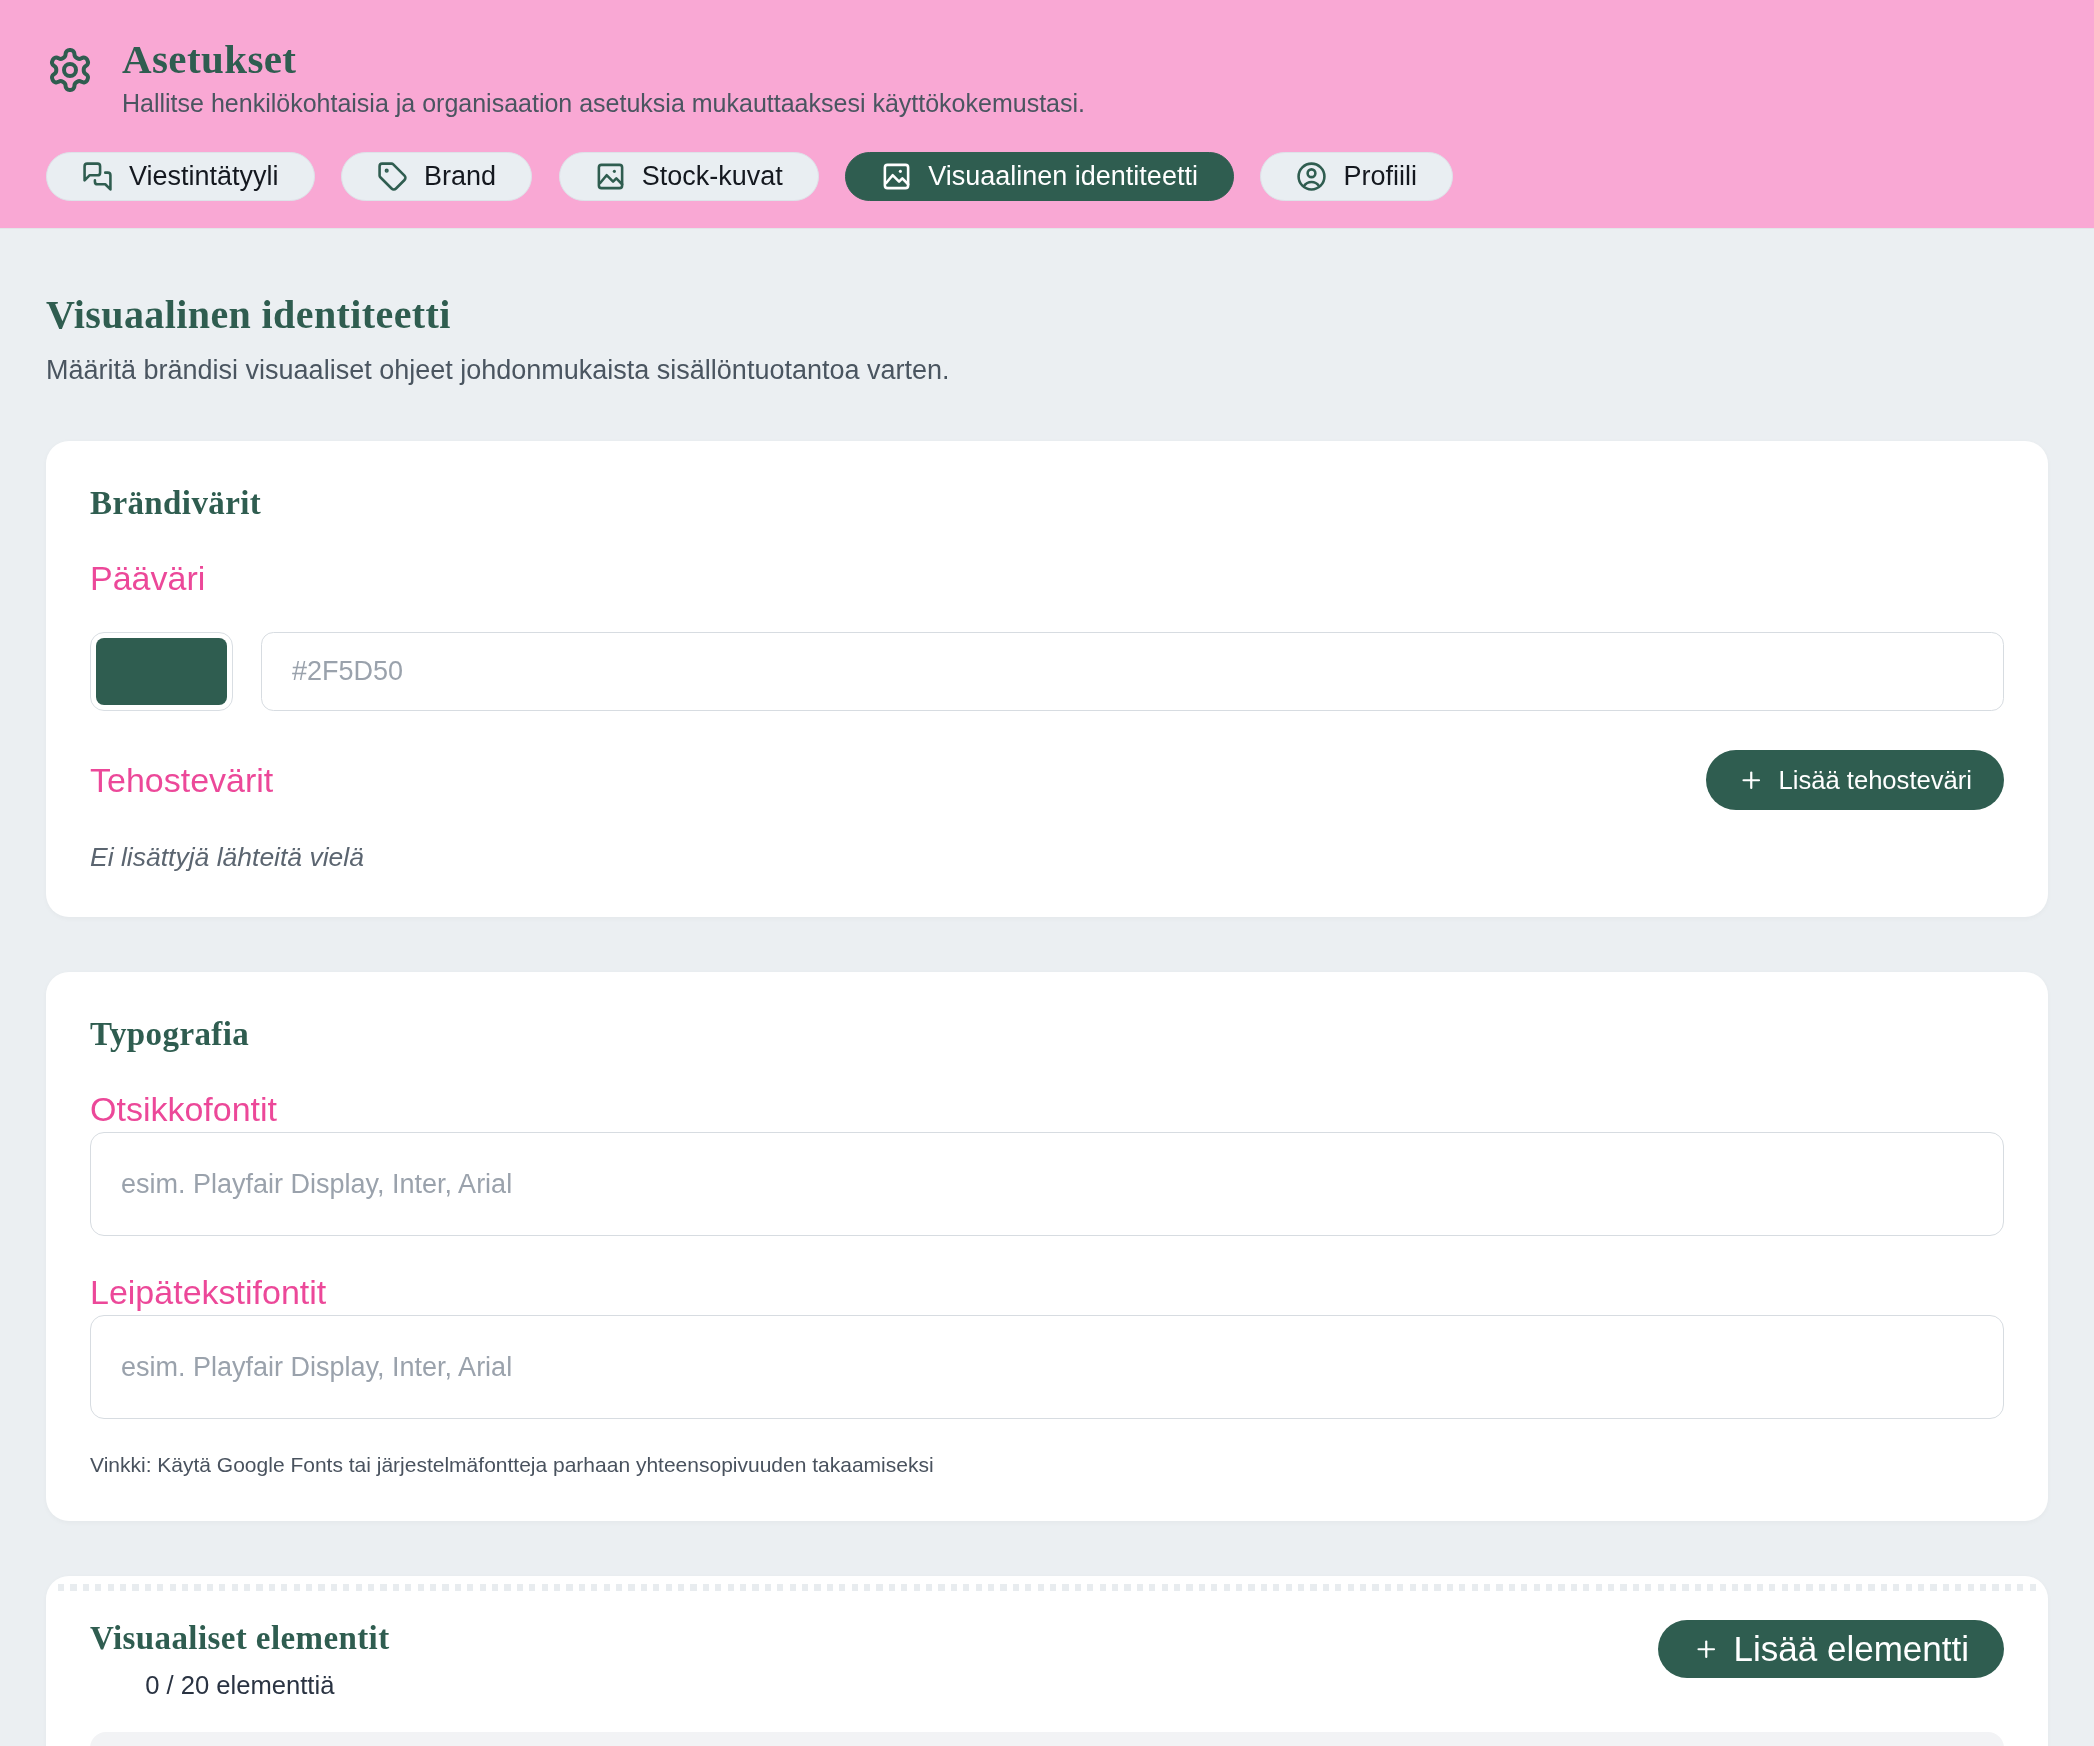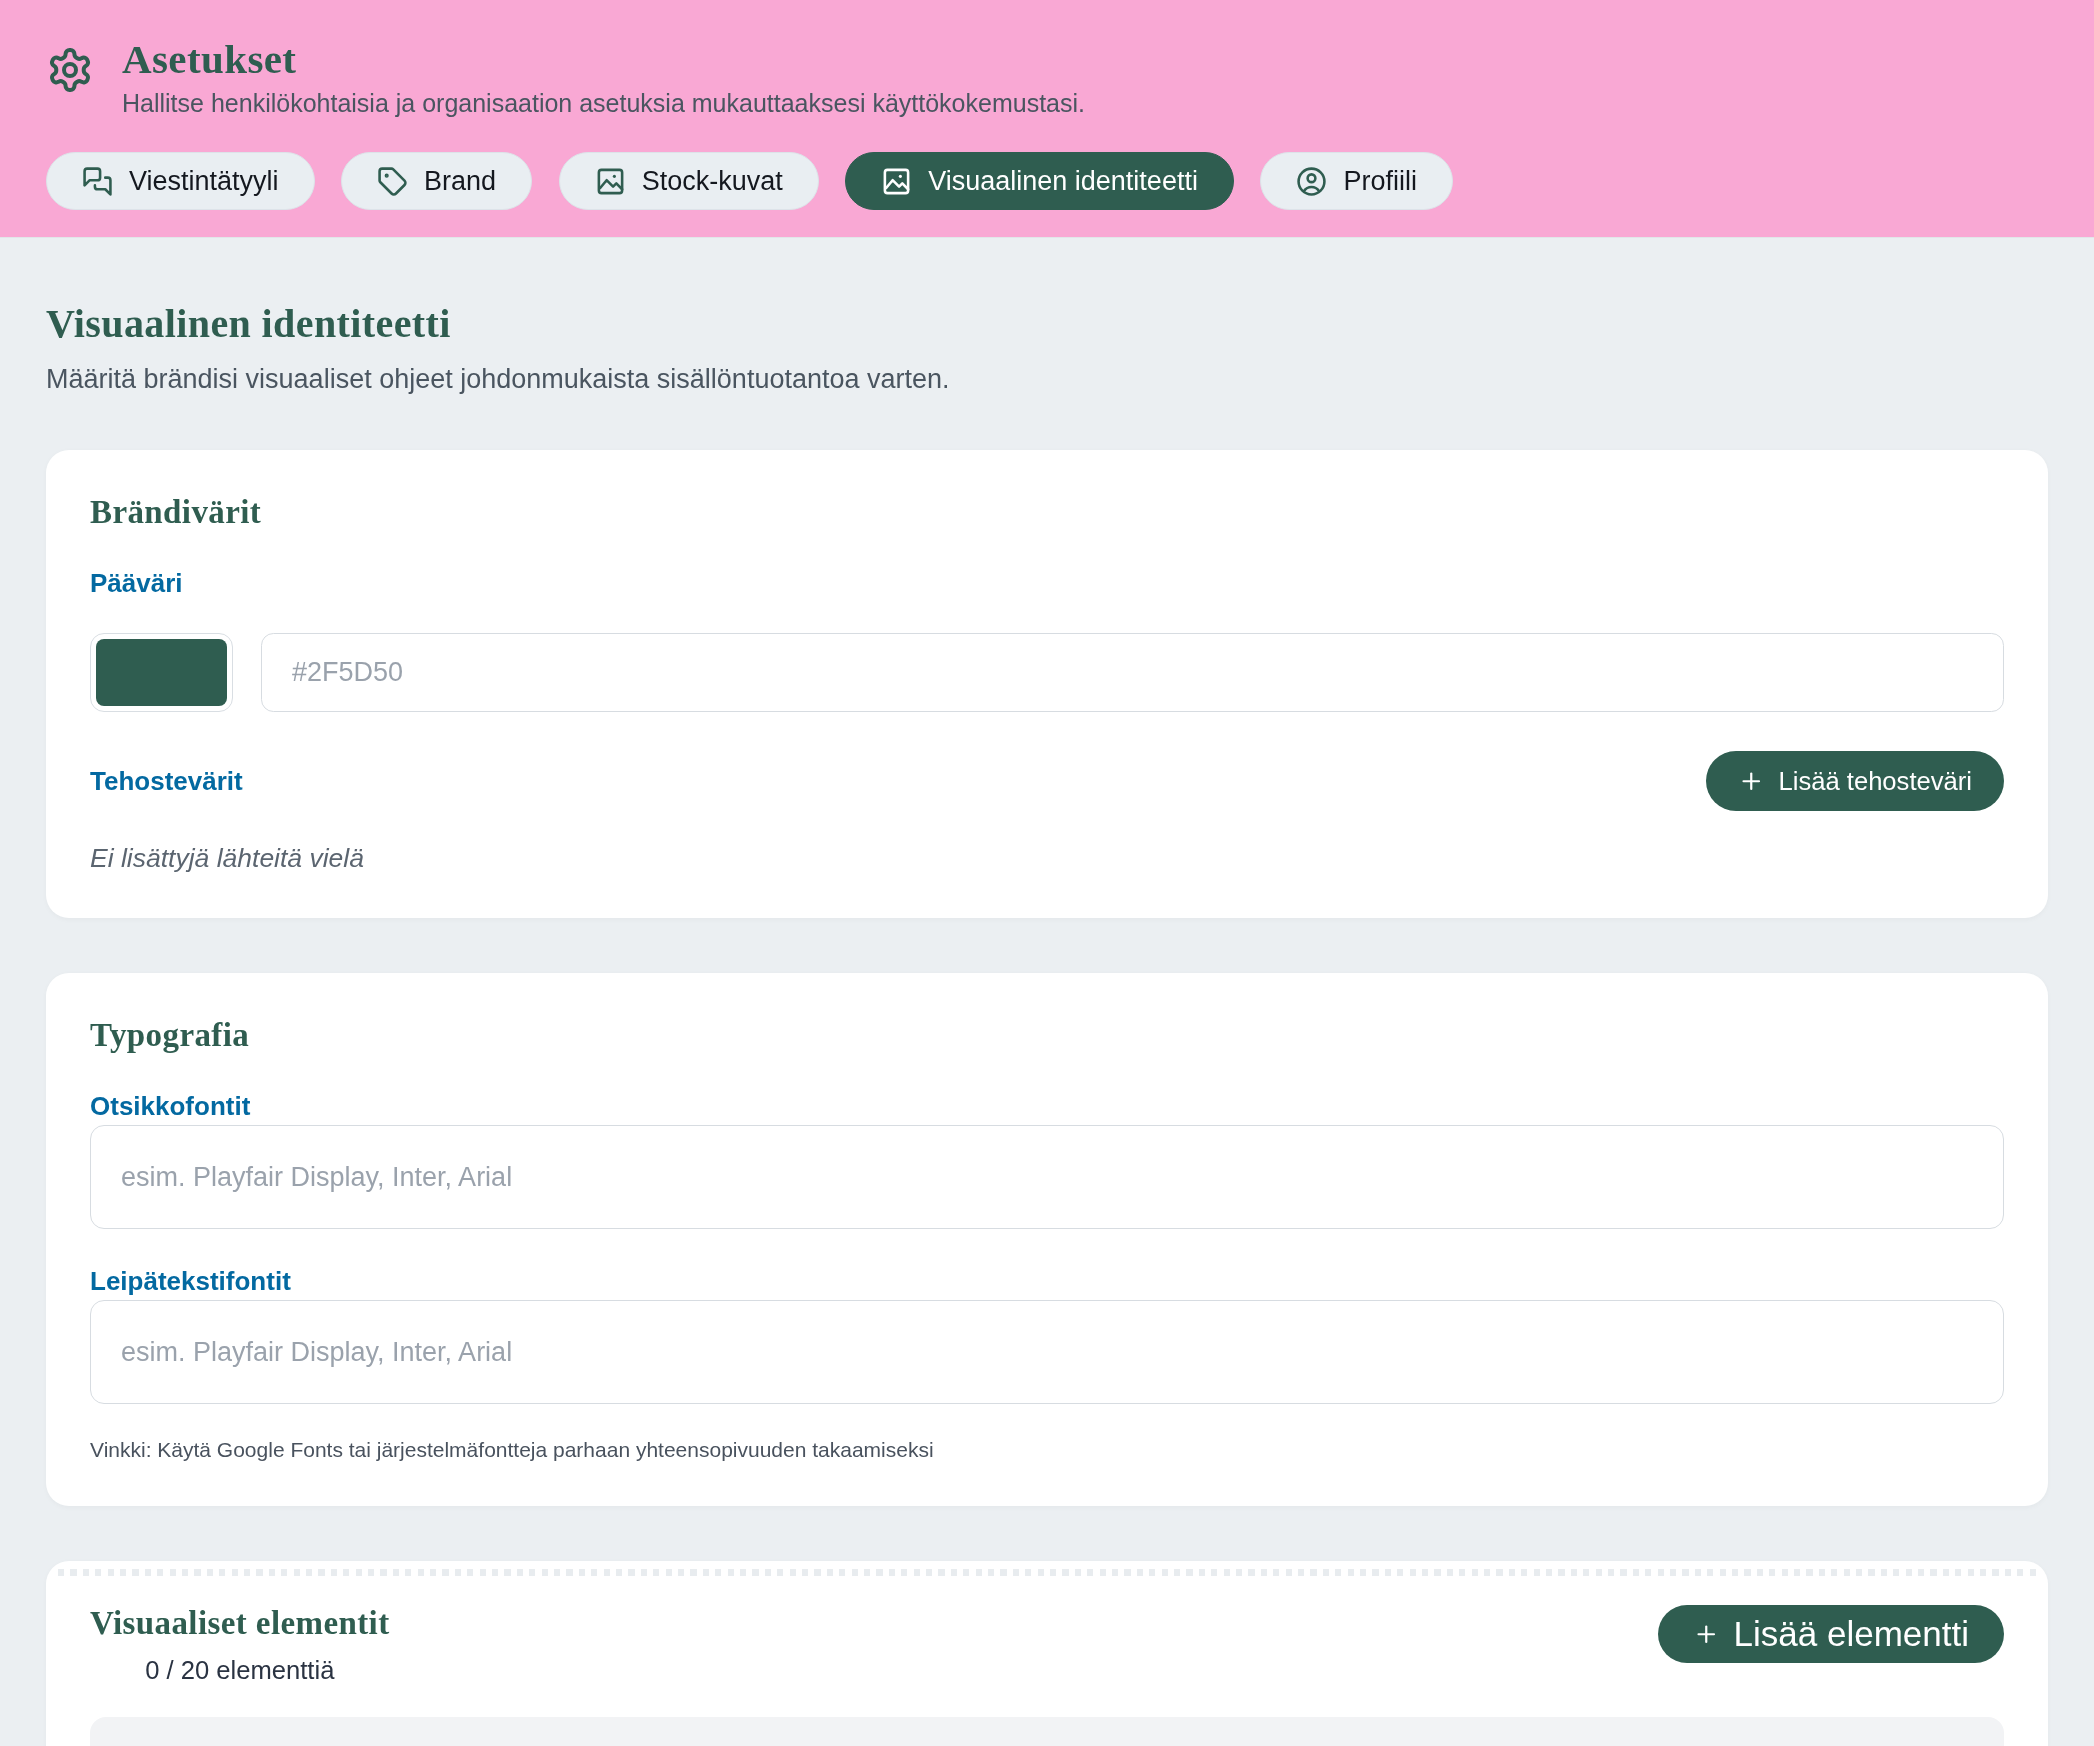--- a/index.html
+++ b/index.html
@@ -26,21 +26,21 @@
     font-weight: 600;
     color: #2F5D50;
     letter-spacing: 0.4px;
     line-height: 1.1;
   }
   .app-subtitle { font-size: 25px; color: #4A5560; margin-top: 7px; }
 
   .tabs { display: flex; gap: 26.5px; margin-top: 34px; }
   .tab {
     display: inline-flex; align-items: center; gap: 16px;
-    height: 58px; padding: 0 35px;
+    height: 49px; padding: 0 35px;
     border-radius: 40px;
     background: #E9EEF2;
     border: 1.8px solid #DDE3E9;
     font-size: 27px; font-weight: 500; color: #14181F;
     cursor: pointer; white-space: nowrap;
   }
   .tab svg { width: 31px; height: 31px; color: #2F5D50; flex: 0 0 auto; }
   .tab.active { background: #2F5D50; border-color: #2F5D50; color: #FFFFFF; }
   .tab.active svg { color: #FFFFFF; }
 
@@ -59,21 +59,21 @@
     padding: 44px;
     margin-top: 55px;
     box-shadow: 0 1.8px 5.3px rgba(20,30,40,0.03);
   }
   .card-title {
     font-family: "Liberation Serif", serif;
     font-size: 33px; font-weight: 600;
     color: #2F5D50; letter-spacing: 0.4px;
   }
   .field-label {
-    font-size: 26px; font-weight: 700; color: #0369a1;
+    font-size: 34px; font-weight: 400; color: #ec4899;
     margin-top: 37px;
   }
 
   .color-row { display: flex; gap: 28px; margin-top: 34px; align-items: stretch; }
   .swatch {
     width: 143px; height: 79px;
     border: 1.8px solid #D9DEE3; border-radius: 14px;
     padding: 5.3px; background: #FFFFFF; cursor: pointer; flex: 0 0 auto;
   }
   .swatch-inner { width: 100%; height: 100%; border-radius: 8px; background: #2F5D50; }

